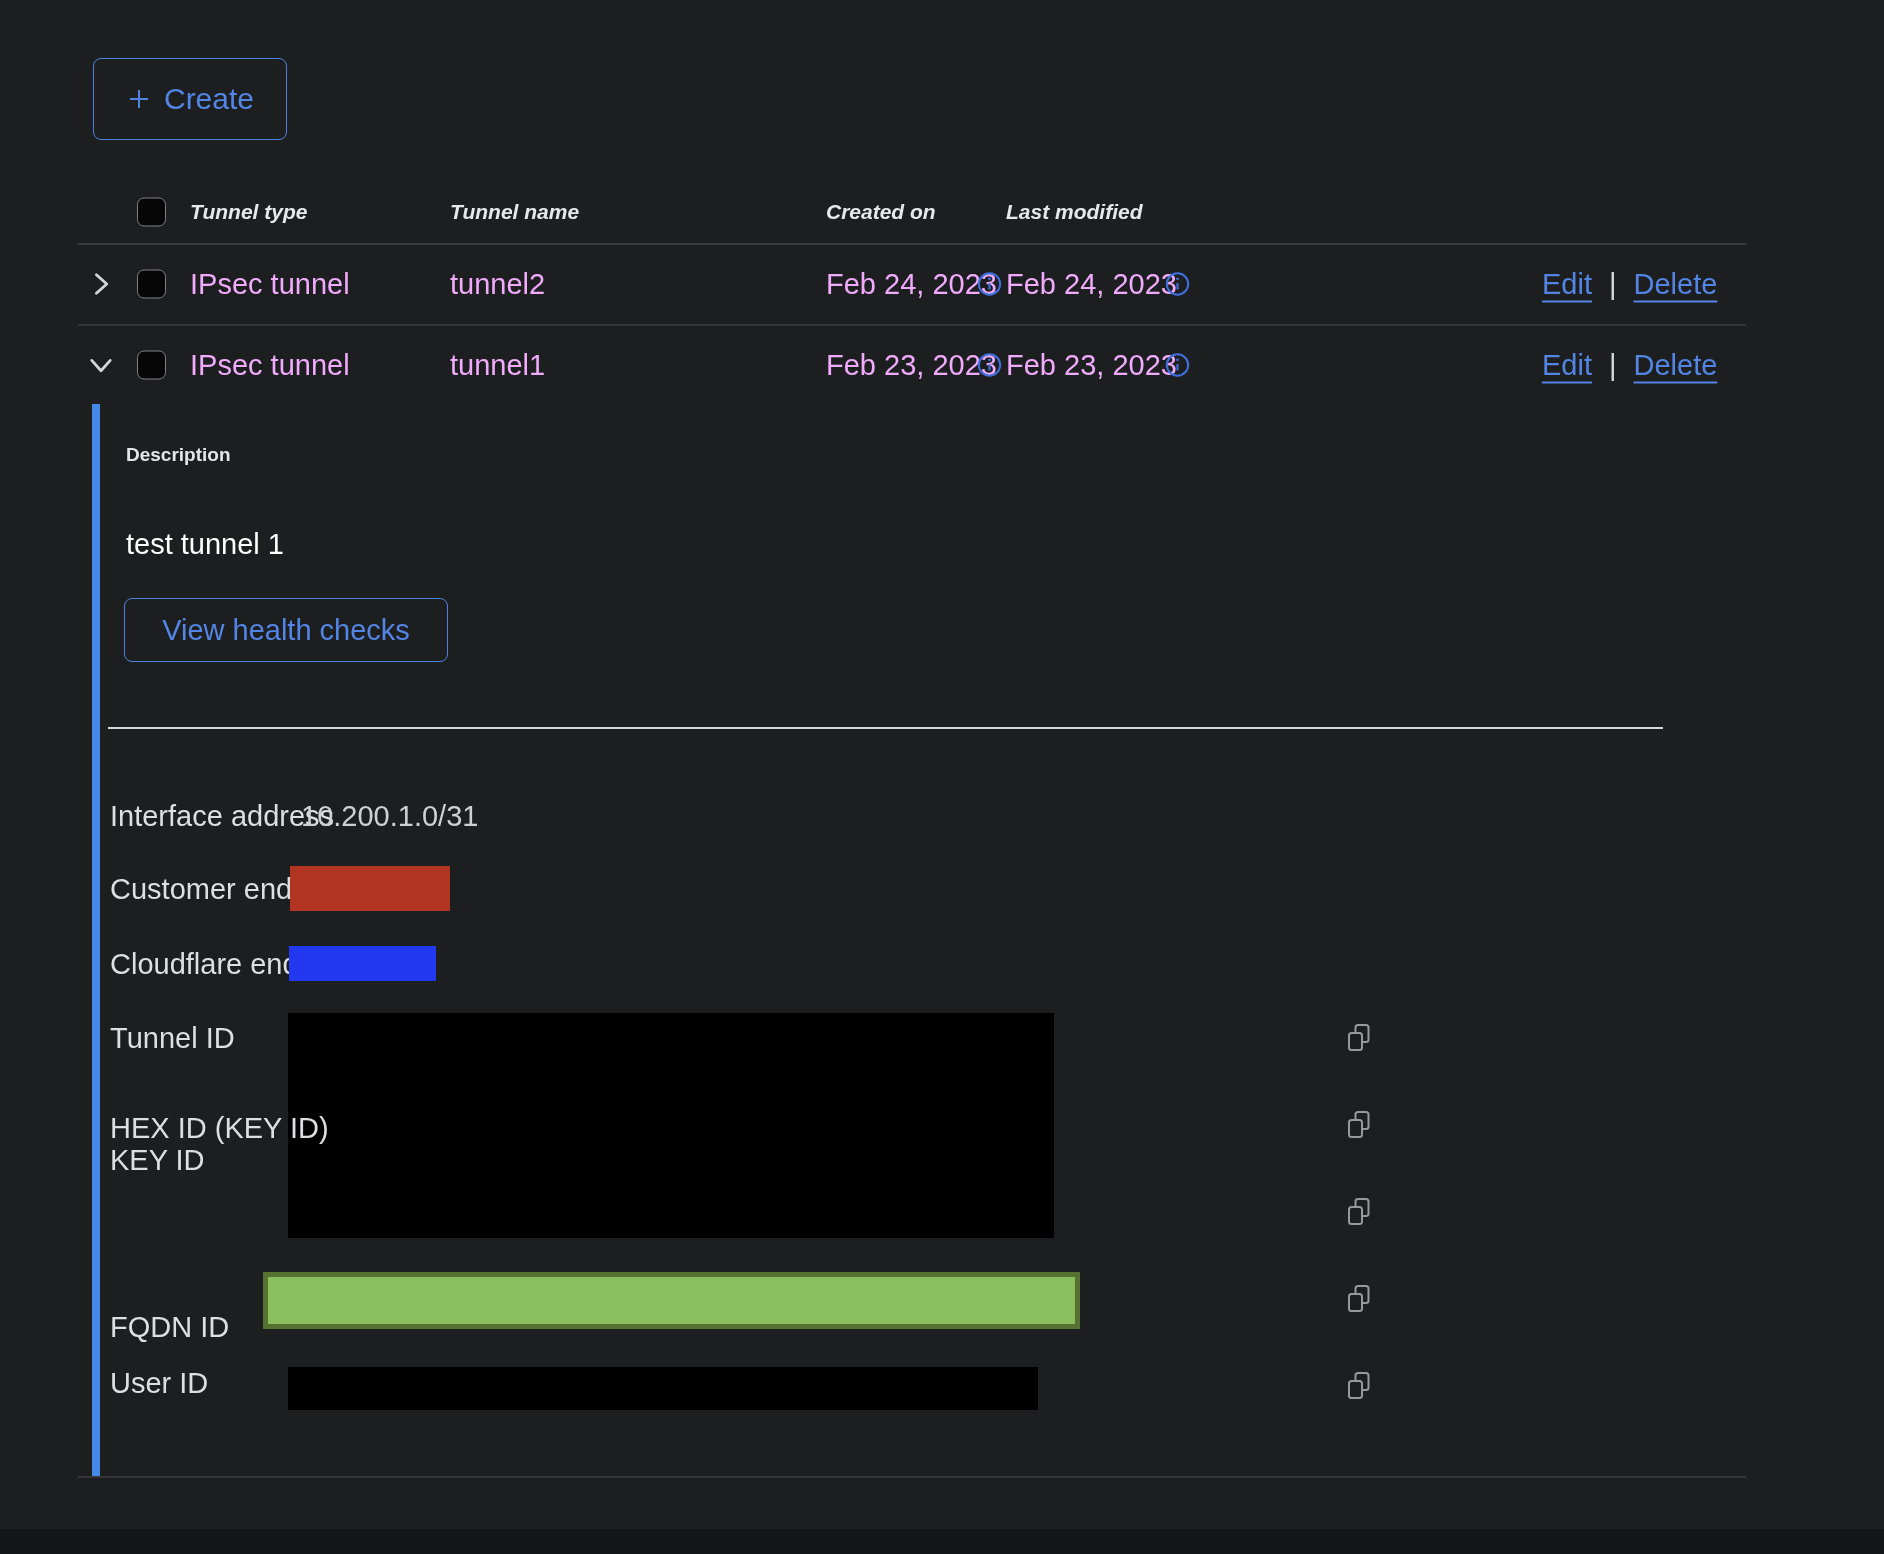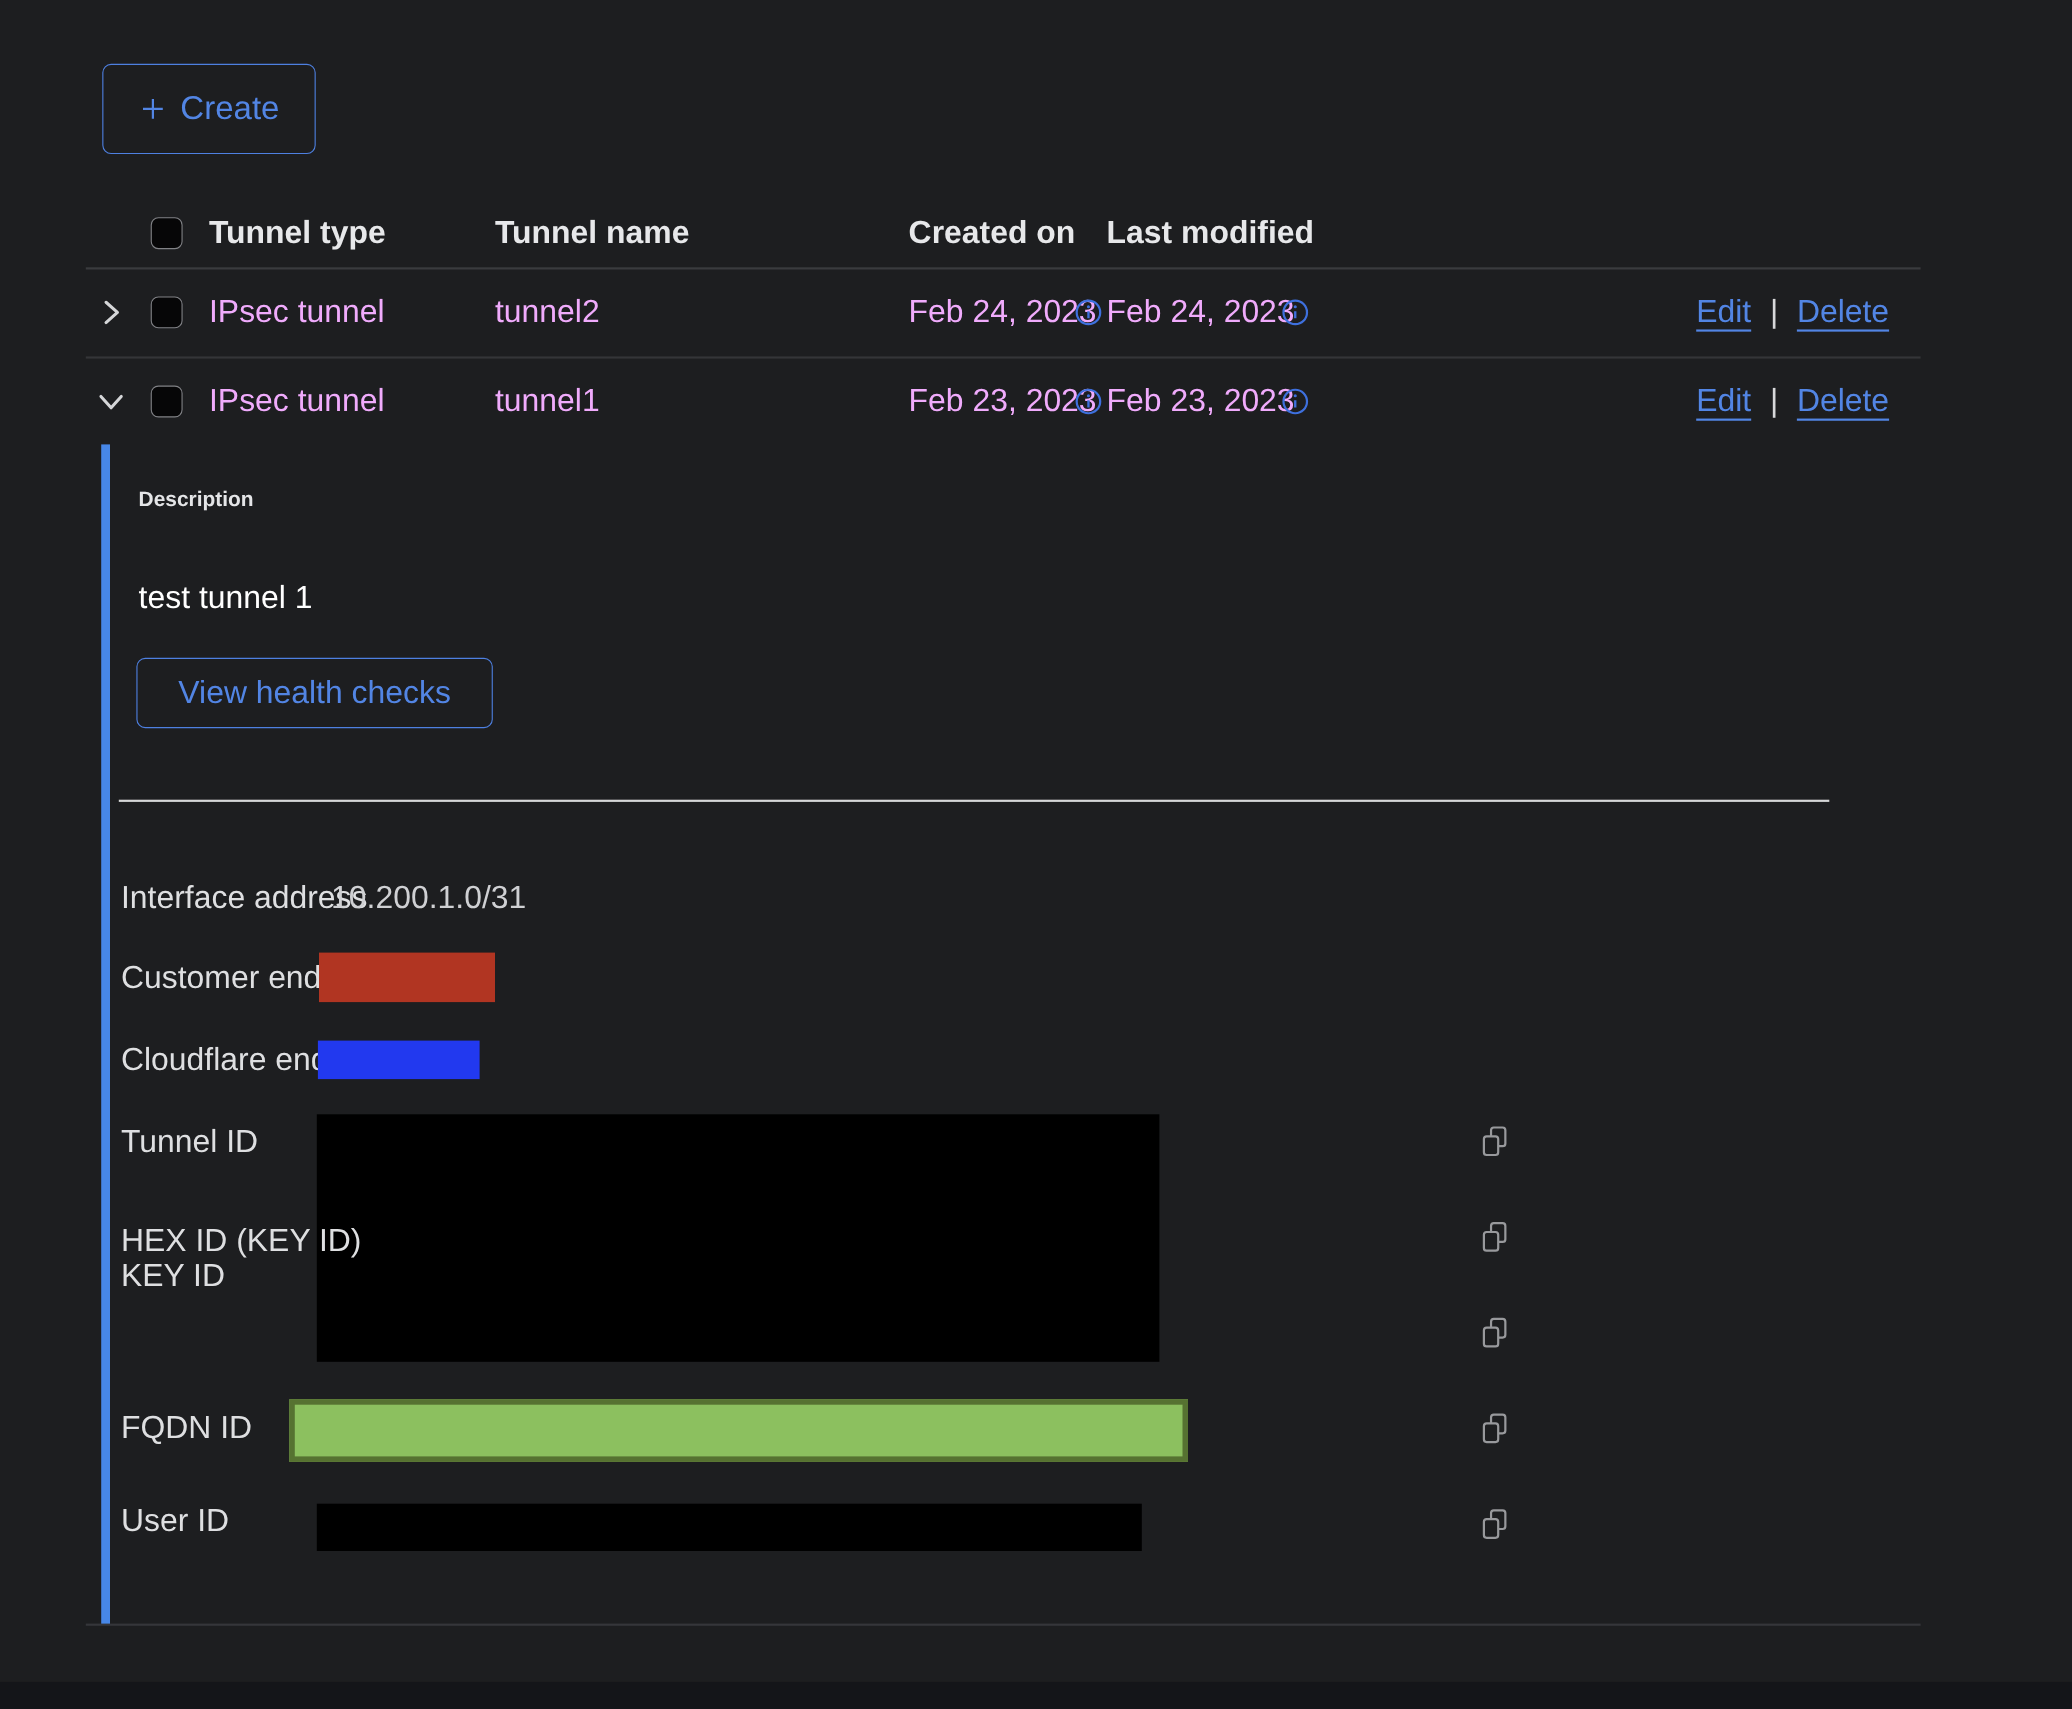--- a/index.html
+++ b/index.html
@@ -18,21 +18,21 @@
     color:#5285e4;font-size:30px;font-family:inherit;cursor:pointer;
   }
 
   
   .thead{position:absolute;left:78px;top:181px;width:1668px;height:62px;
     border-bottom:2px solid #3a3b3e;}
   .trow{position:absolute;left:78px;width:1668px;height:81px;}
   .trow.r1{top:243px;border-bottom:2px solid #343538;}
   .trow.r2{top:326px;height:78px;}
   .cell{position:absolute;top:50%;transform:translateY(-50%);white-space:nowrap;}
-  .hcell{font-weight:700;color:#e7e8ea;font-size:29px;}
+  .hcell{font-weight:700;color:#e7e8ea;font-size:21px;font-style:italic;}
   .vcell{color:#f0abfc;font-size:29px;}
   .c-chev{left:8px;width:30px;height:30px;}
   .c-cb{left:59px;}
   .c-type{left:112px;}
   .c-name{left:372px;}
   .c-created{left:748px;}
   .c-modified{left:928px;}
   .c-info1{left:898px;width:27px;height:27px;}
   .c-info2{left:1086px;width:27px;height:27px;}
   .c-actions{left:1464px;display:flex;align-items:center;gap:17px;font-size:29px;}
@@ -160,21 +160,21 @@
   <span class="dlabel" style="top:948px;">Cloudflare endpoint</span>
   <span class="redact blue"></span>
 
   <span class="dlabel" style="top:1022px;">Tunnel ID</span>
   <span class="redact blk-big"></span>
 
   <span class="dlabel" style="top:1112px;">HEX ID (KEY ID)</span>
 
   <span class="dlabel" style="top:1144px;">KEY ID</span>
 
-  <span class="dlabel" style="top:1282px;">FQDN ID</span>
+  <span class="dlabel" style="top:1311px;">FQDN ID</span>
   <span class="redact green"></span>
 
   <span class="dlabel" style="top:1367px;">User ID</span>
   <span class="redact blk-user"></span>
 
   <svg class="copy-ic" style="top:1023px;" width="26" height="30" viewBox="0 0 26 30">
     <rect x="9.5" y="2" width="13" height="17" rx="2.5" fill="none" stroke="#98999c" stroke-width="2"></rect>
     <rect x="3" y="10" width="13" height="17" rx="2.5" fill="#1d1e20" stroke="#98999c" stroke-width="2"></rect>
   </svg>
   <svg class="copy-ic" style="top:1110px;" width="26" height="30" viewBox="0 0 26 30">

